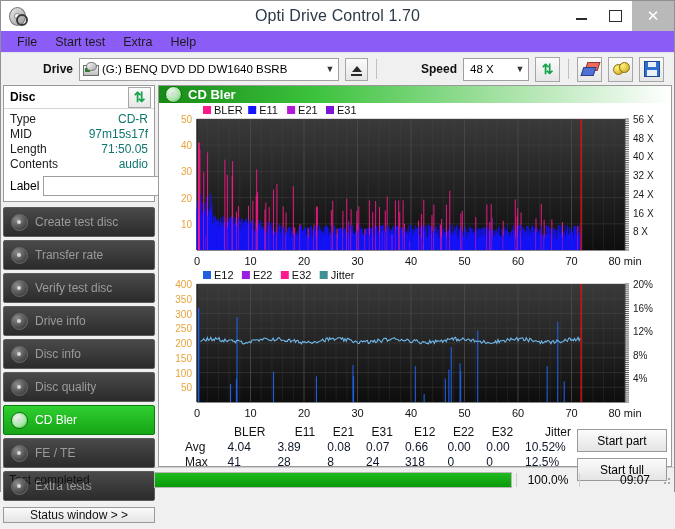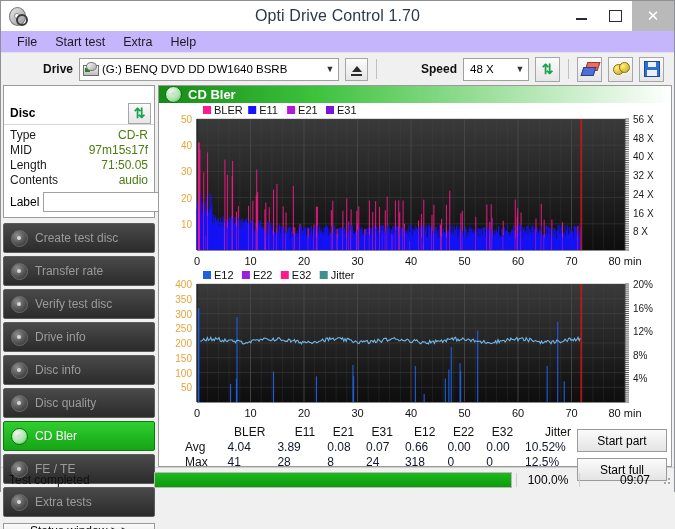--- a/index.html
+++ b/index.html
@@ -17,21 +17,21 @@
   .app-icon .mag{position:absolute;left:10px;top:9px;width:8px;height:8px;border:2px solid #3a3a3a;border-radius:50%;}
   .title-text{position:absolute;left:0;right:0;text-align:center;font-size:16px;color:#2b3a46;
       font-family:"Liberation Sans",sans-serif;letter-spacing:.1px;}
   .wctl{margin-left:auto;display:flex;height:30px;z-index:3;}
   .wbtn{width:34px;height:30px;display:flex;align-items:center;justify-content:center;color:#2b2b2b;font-size:13px;}
   .wbtn.min span{display:block;width:11px;height:2px;background:#2b2b2b;margin-top:6px;}
   .wbtn.max span{display:block;width:11px;height:10px;border:1.5px solid #2b2b2b;}
   .wbtn.close{background:#b9b9b9;color:#ffffff;font-size:15px;width:42px;}
 
   
-  .menubar{height:21px;background:#c4b5fd;display:flex;align-items:center;padding-left:7px;gap:0px;}
+  .menubar{height:21px;background:#8b5cf6;display:flex;align-items:center;padding-left:7px;gap:0px;}
   .menu-item{padding:2px 9px;font-size:12.5px;color:#1b1b1b;}
 
   
   .toolbar{height:32px;background:#f0f0f0;display:flex;align-items:center;padding:0 6px;gap:6px;
            border-top:1px solid #e3e3e3;}
   .tb-label{font-weight:bold;font-size:12px;color:#111;padding-left:36px;}
   .combo{height:21px;background:#fff;border:1px solid #a0a0a0;display:flex;align-items:center;
          font-size:11.5px;position:relative;}
   .combo.drive{width:255px;padding-left:3px;justify-content:flex-end;}
   .combo.speed{width:58px;padding-left:6px;}
@@ -57,27 +57,27 @@
   .floppy .sh{position:absolute;left:3px;top:0;width:8px;height:5px;background:#eaf1fb;}
   .floppy .lb{position:absolute;left:2px;bottom:0;width:10px;height:6px;background:#eaf1fb;}
 
   
   .body{display:flex;height:382px;padding:0 2px;gap:3px;}
   .left{width:152px;flex:0 0 auto;display:flex;flex-direction:column;}
   .right{flex:1;display:flex;flex-direction:column;border:1px solid #9a9a9a;background:#fff;}
 
   
   .disc-panel{border:1px solid #9a9a9a;background:#fff;}
-  .disc-head{display:flex;align-items:center;height:22px;padding:16px 3px 0 6px;border-bottom:1px solid #d6d6d6;}
+  .disc-head{display:flex;align-items:center;height:22px;padding:0 3px 0 6px;border-bottom:1px solid #d6d6d6;}
   .disc-head b{font-size:12px;}
   .disc-head .tbtn{margin-left:auto;width:21px;height:19px;}
   .disc-rows{padding:3px 6px 5px 6px;}
   .drow{display:flex;justify-content:space-between;font-size:12px;line-height:15px;}
   .drow .k{color:#1b1b1b;}
-  .drow .v{color:#4d7c0f;}
+  .drow .v{color:#0f766e;}
   .label-row{display:flex;align-items:center;gap:4px;margin-top:3px;}
   .label-row .k{font-size:12px;}
   .lab-input{flex:1;height:16px;background:#fff;border:1px solid #a0a0a0;}
   .cdbtn{width:21px;height:19px;border:1px solid #a6a6a6;background:linear-gradient(#fbfbfb,#e6e6e6);
          display:flex;align-items:center;justify-content:center;}
   .cdglyph{width:14px;height:14px;border-radius:50%;background:radial-gradient(circle at 35% 30%,#fdf8b8,#cfc45a 60%,#9e9330);border:1px solid #8b8330;position:relative;}
   .cdglyph:after{content:"";position:absolute;left:5px;top:5px;width:4px;height:4px;border-radius:50%;background:#f7f3c8;border:1px solid #9c9330;}
 
   
   .nav{margin-top:5px;display:flex;flex-direction:column;gap:3px;}

